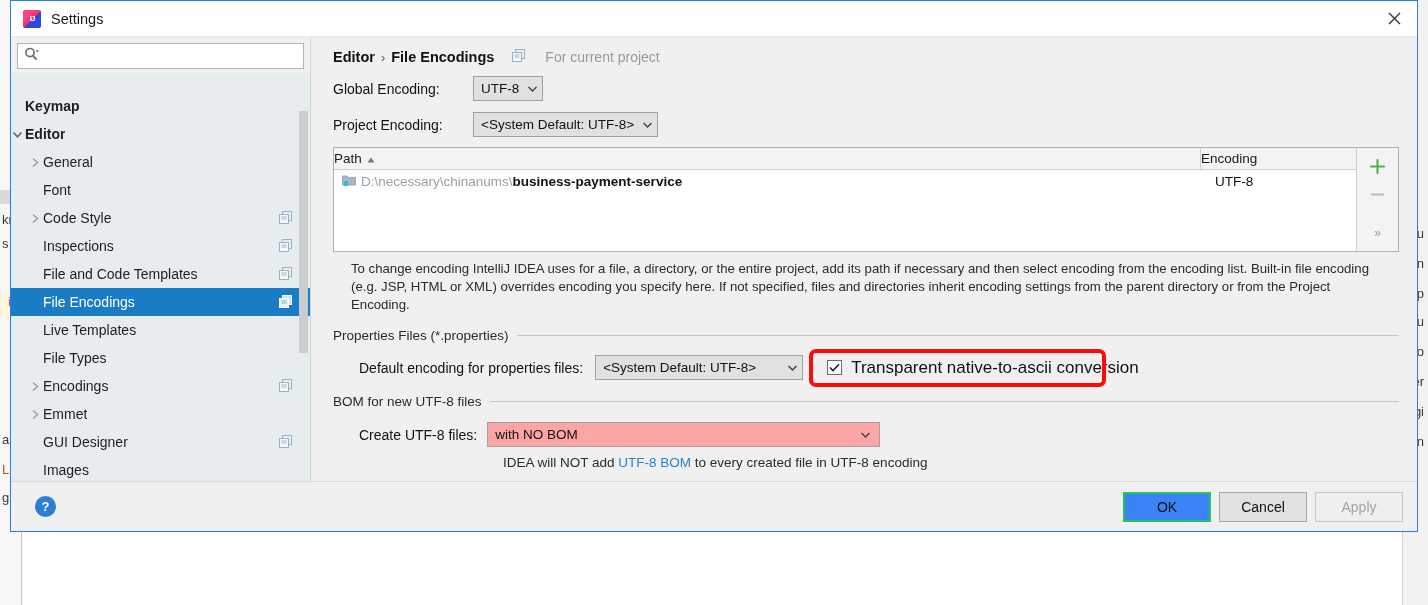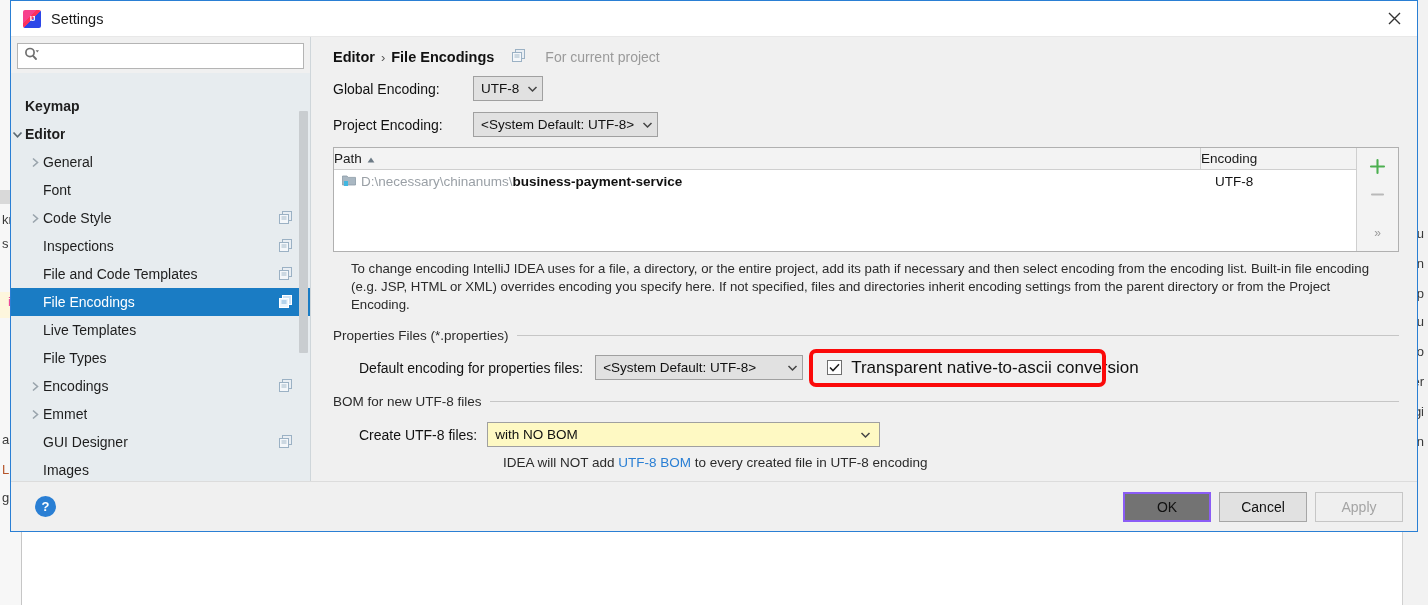--- a/index.html
+++ b/index.html
@@ -228,21 +228,21 @@
   .checkrow { display: flex; align-items: center; gap: 9px; }
   .checkbox {
     width: 15px; height: 15px; flex: none;
     border: 1px solid #6f6f6f; background: #ffffff;
     display: flex; align-items: center; justify-content: center;
   }
   .check-label { font-size: 17px; color: #111; white-space: nowrap; }
 
   #bom-row { margin-top: 13px; padding-left: 26px; display: flex; align-items: center; }
   #bom-combo {
-    width: 393px; background: #fef9c3;
+    width: 393px; background: #fca5a5;
     display: flex; align-items: center; justify-content: space-between;
     padding-right: 8px;
   }
   #bom-hint {
     margin-top: 8px; padding-left: 170px;
     font-size: 13.5px; color: #2b2b2b;
   }
   #bom-hint .link { color: #2a7fd4; cursor: pointer; }
 
   
@@ -260,21 +260,21 @@
     margin-left: 10px;
   }
   #footer-actions { margin-left: auto; display: flex; gap: 8px; align-items: center; }
   .dlg-btn {
     min-width: 88px; height: 30px; padding: 0 14px;
     font-size: 14px; font-family: "Liberation Sans", sans-serif;
     background: #e1e1e1; border: 1px solid #a6a6a6;
     color: #111; cursor: pointer;
     display: flex; align-items: center; justify-content: center;
   }
-  .dlg-btn.default { border: 2px solid #8b5cf6; background: #737373; }
+  .dlg-btn.default { border: 2px solid #22c55e; background: #3b82f6; }
   .dlg-btn.disabled { color: #a4a4a4; border-color: #c6c6c6; background: #efefef; cursor: default; }
 </style>
 </head>
 <body>
 
 <div id="bg-layer">
   <div class="bg-left-panel"></div>
   <div class="bg-right-panel"></div>
   <div class="bg-chip" style="left:0;top:190px;width:22px;height:14px;"></div>
   <div class="bg-yellow" style="left:0;top:292px;width:22px;height:26px;"></div>

